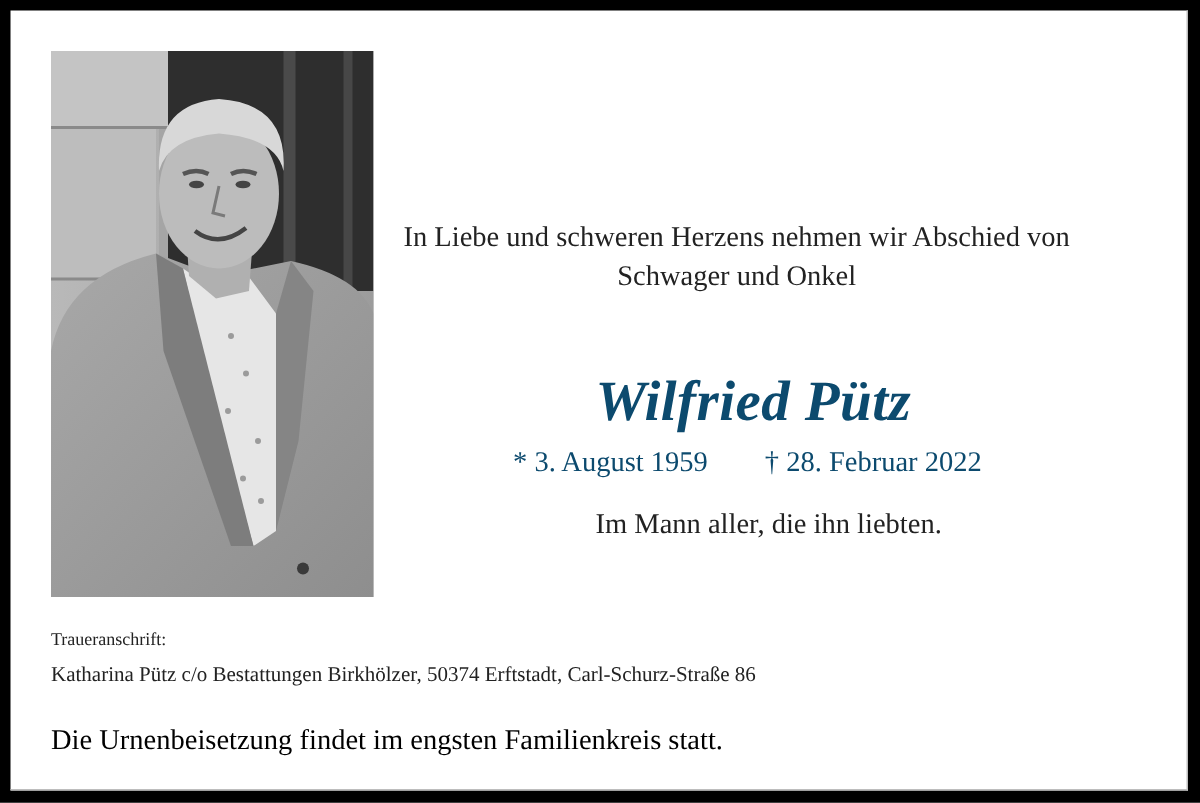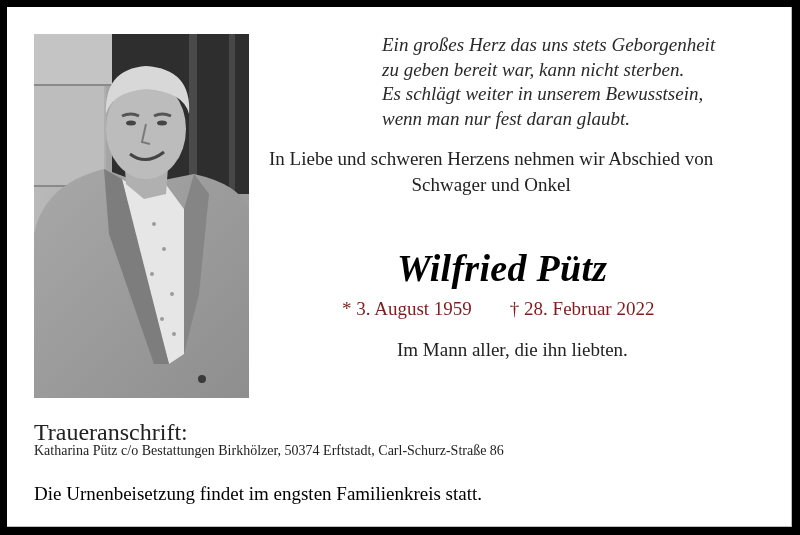--- a/index.html
+++ b/index.html
@@ -59,29 +59,29 @@
     .intro div { white-space: nowrap; text-align: center; }
 
     .name {
       position: absolute;
       left: 390px;
       top: 239px;
       font-size: 38px;
       font-weight: bold;
       font-style: italic;
       letter-spacing: 0.3px;
-      color: #000000;
+      color: #0c4a6e;
       white-space: nowrap;
     }
     .dates {
       position: absolute;
       left: 335px;
       top: 291px;
       font-size: 19px;
-      color: #7f1d1d;
+      color: #0c4a6e;
       white-space: nowrap;
     }
     .dates .death { margin-left: 38px; }
 
     .in-memory {
       position: absolute;
       left: 390px;
       top: 332px;
       font-size: 19px;
       color: #222;
@@ -95,21 +95,21 @@
       font-weight: bold;
       font-style: italic;
       color: #202020;
       white-space: nowrap;
     }
 
     .address-label {
       position: absolute;
       left: 27px;
       top: 412px;
-      font-size: 24px;
+      font-size: 12px;
       color: #222;
       white-space: nowrap;
     }
     .address {
       position: absolute;
       left: 27px;
       top: 436px;
       font-size: 14px;
       color: #222;
       white-space: nowrap;
@@ -178,26 +178,20 @@
       <ellipse cx="97" cy="89" rx="5" ry="2.5" fill="#444"></ellipse>
       <ellipse cx="128" cy="89" rx="5" ry="2.5" fill="#444"></ellipse>
 
       <path d="M112 90 L108 108 L116 110" stroke="#7a7a7a" stroke-width="2" fill="none"></path>
       <path d="M96 120 Q112 132 130 118" stroke="#444" stroke-width="3" fill="none"></path>
 
       <circle cx="168" cy="345" r="4" fill="#3a3a3a"></circle>
     </svg>
   </div>
 
-  <div class="poem">
-    <div>Ein großes Herz das uns stets Geborgenheit</div>
-    <div>zu geben bereit war, kann nicht sterben.</div>
-    <div>Es schlägt weiter in unserem Bewusstsein,</div>
-    <div>wenn man nur fest daran glaubt.</div>
-  </div>
 
   <div class="intro">
     <div>In Liebe und schweren Herzens nehmen wir Abschied von</div>
     <div>Schwager und Onkel</div>
   </div>
 
   <div class="name">Wilfried Pütz</div>
 
   <div class="dates">
     <span>* 3. August 1959</span><span class="death">† 28. Februar 2022</span>

